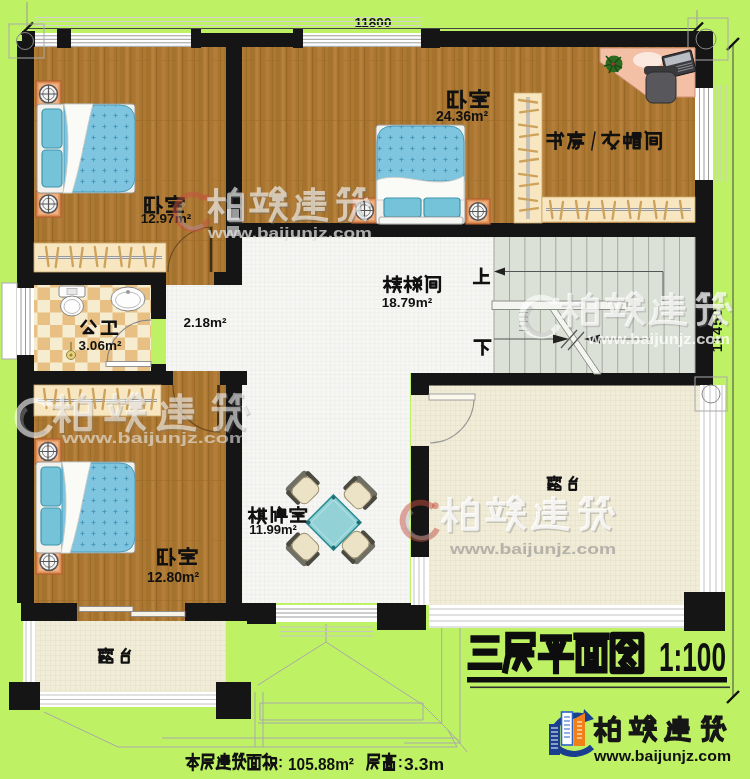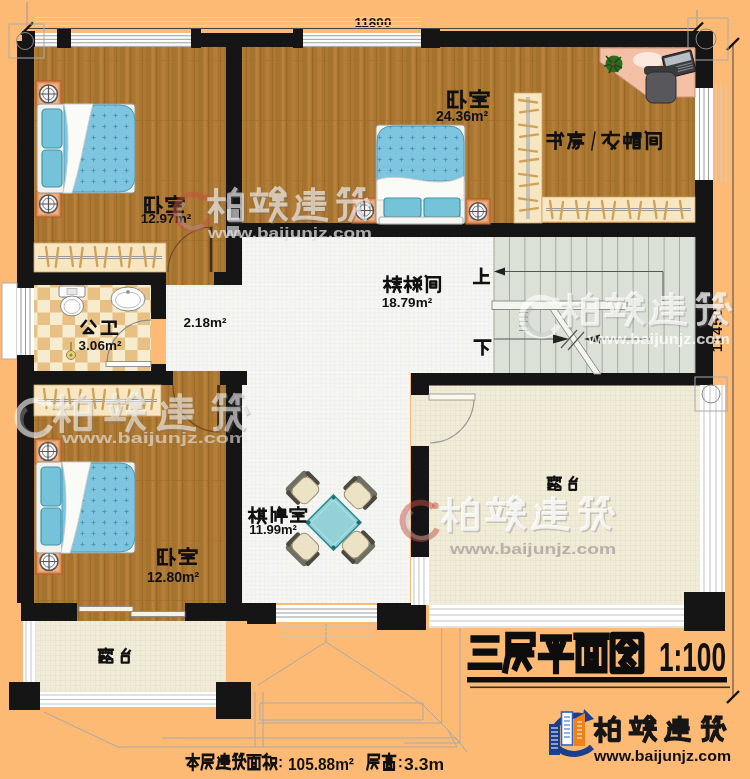--- a/index.html
+++ b/index.html
@@ -1,14 +1,14 @@
 <!DOCTYPE html>
 <html><head><meta charset="utf-8"><style>
 html,body{margin:0;padding:0;background:#fff;}
-.wrap{position:relative;width:750px;height:779px;overflow:hidden;background:#fdba74;font-family:"Liberation Sans",sans-serif;}
+.wrap{position:relative;width:750px;height:779px;overflow:hidden;background:#bef264;font-family:"Liberation Sans",sans-serif;}
 text{font-family:"Liberation Sans",sans-serif;}
 </style></head><body>
 <div class="wrap">
 <svg width="750" height="779" viewBox="0 0 750 779">
 <defs>
 <path id="g_wo" d="M12,14 H54 M12,14 V86 M12,86 H54 M33,14 V86 M12,50 H33 M74,10 V90 M74,48 L92,62" fill="none" stroke-linecap="square" stroke-linejoin="round"></path>
 <path id="g_shi" d="M50,6 V16 M8,18 H92 M8,18 V30 M92,18 V30 M22,38 H78 M30,40 L70,52 M22,56 H78 M50,56 V84 M12,84 H88" fill="none" stroke-linecap="square" stroke-linejoin="round"></path>
 <path id="g_shu" d="M14,22 H76 M76,22 V38 M14,50 H80 M80,50 V68 M54,8 V88 M84,12 L92,24" fill="none" stroke-linecap="square" stroke-linejoin="round"></path>
 <path id="g_fang" d="M50,6 V14 M10,18 H90 M22,30 H74 M22,30 V48 M22,48 H74 M22,48 L10,86 M38,62 H84 M62,50 V74 Q62,86 50,88 M48,64 L34,84" fill="none" stroke-linecap="square" stroke-linejoin="round"></path>
 <path id="g_yi" d="M50,5 V16 M8,20 H92 M40,30 L14,60 M40,30 V58 M40,58 L72,86 M88,52 L56,88" fill="none" stroke-linecap="square" stroke-linejoin="round"></path>

